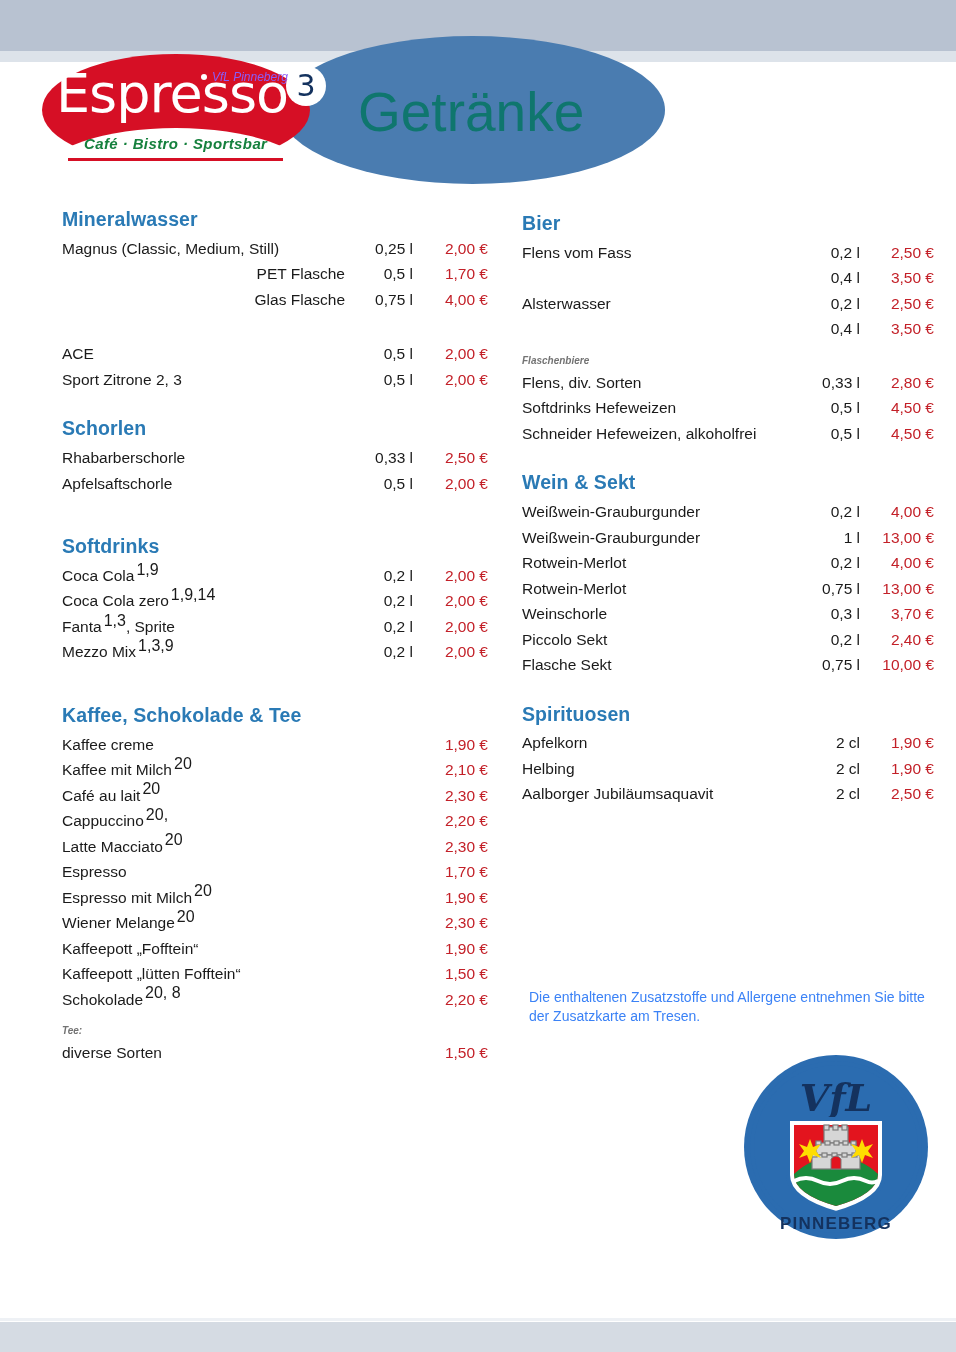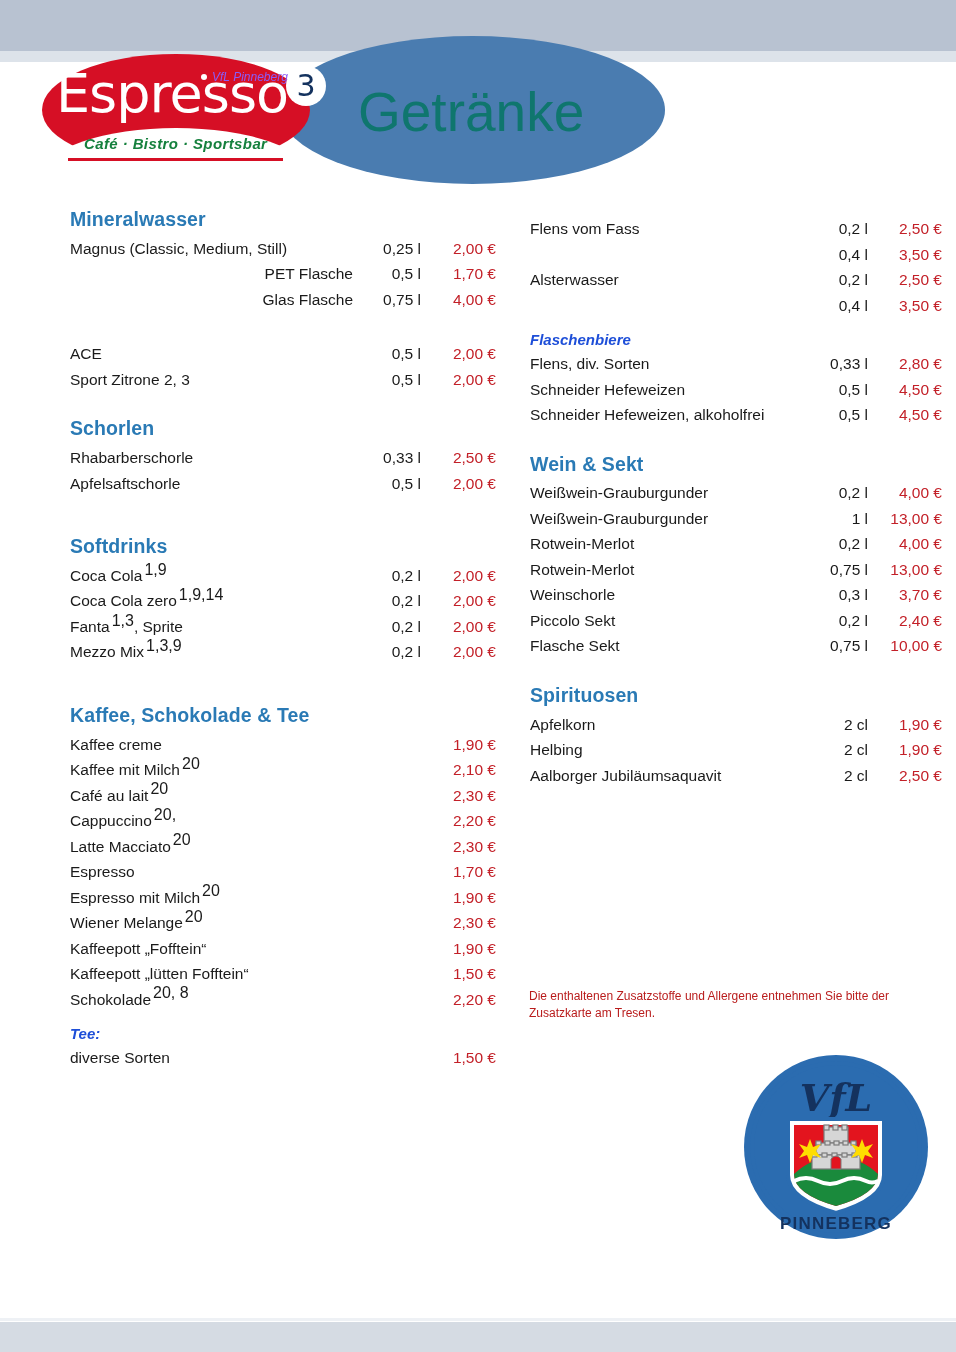--- a/index.html
+++ b/index.html
@@ -157,40 +157,39 @@
     font-weight: 600;
     letter-spacing: 0.4px;
     z-index: 6;
     white-space: nowrap;
   }
 
   
   .col {
     position: absolute;
     z-index: 5;
-    margin-left: 8px;
   }
   .col-left  { left: 62px;  top: 208px; width: 426px; }
   .col-right { left: 522px; top: 212px; width: 412px; }
 
   .section { margin-bottom: 0; }
 
   h2.sec-title {
     margin: 0;
     font-size: 19.5px;
     font-weight: 700;
     color: #2a7ab5;
     line-height: 1.22;
     letter-spacing: 0.1px;
   }
   .sec-sub {
-    font-size: 15px;
+    font-size: 10px;
     font-weight: 700;
     font-style: italic;
-    color: #1d4ed8;
+    color: #737373;
     line-height: 1.0;
   }
 
   .row {
     display: flex;
     align-items: baseline;
     font-size: 15.5px;
     line-height: 1.0;
     color: #1a1a1a;
     white-space: nowrap;
@@ -229,23 +228,23 @@
   .spacer-lg { height: 30px; }
   .spacer-xl { height: 44px; }
 
   .gap-after-title { height: 9px; }
 
   
   .allergen-note {
     position: absolute;
     left: 529px; top: 988px;
     width: 412px;
-    font-size: 12px;
+    font-size: 14px;
     line-height: 1.38;
-    color: #b91c1c;
+    color: #3b82f6;
     z-index: 5;
   }
 
   
   .crest {
     position: absolute;
     left: 742px; top: 1053px;
     width: 188px; height: 188px;
     z-index: 5;
   }
@@ -430,20 +429,21 @@
       <div class="gap-after-title"></div>
       <div class="row">
         <div class="nm">diverse Sorten</div>
         <div class="vol"></div>
         <div class="pr">1,50 €</div>
       </div>
     </div>
   </div>
 <div class="col col-right" id="col-right">
     <div class="section">
+      <h2 class="sec-title">Bier</h2>
       <div class="gap-after-title"></div>
       <div class="row">
         <div class="nm">Flens vom Fass</div>
         <div class="vol">0,2 l</div>
         <div class="pr">2,50 €</div>
       </div>
       <div class="spacer-sm"></div>
       <div class="row">
         <div class="nm"></div>
         <div class="vol">0,4 l</div>
@@ -464,21 +464,21 @@
       <div class="spacer-md"></div>
       <div class="sec-sub">Flaschenbiere</div>
       <div class="gap-after-title"></div>
       <div class="row">
         <div class="nm">Flens, div. Sorten</div>
         <div class="vol">0,33 l</div>
         <div class="pr">2,80 €</div>
       </div>
       <div class="spacer-sm"></div>
       <div class="row">
-        <div class="nm">Schneider Hefeweizen</div>
+        <div class="nm">Softdrinks Hefeweizen</div>
         <div class="vol">0,5 l</div>
         <div class="pr">4,50 €</div>
       </div>
       <div class="spacer-sm"></div>
       <div class="row">
         <div class="nm">Schneider Hefeweizen, alkoholfrei</div>
         <div class="vol">0,5 l</div>
         <div class="pr">4,50 €</div>
       </div>
     </div>

